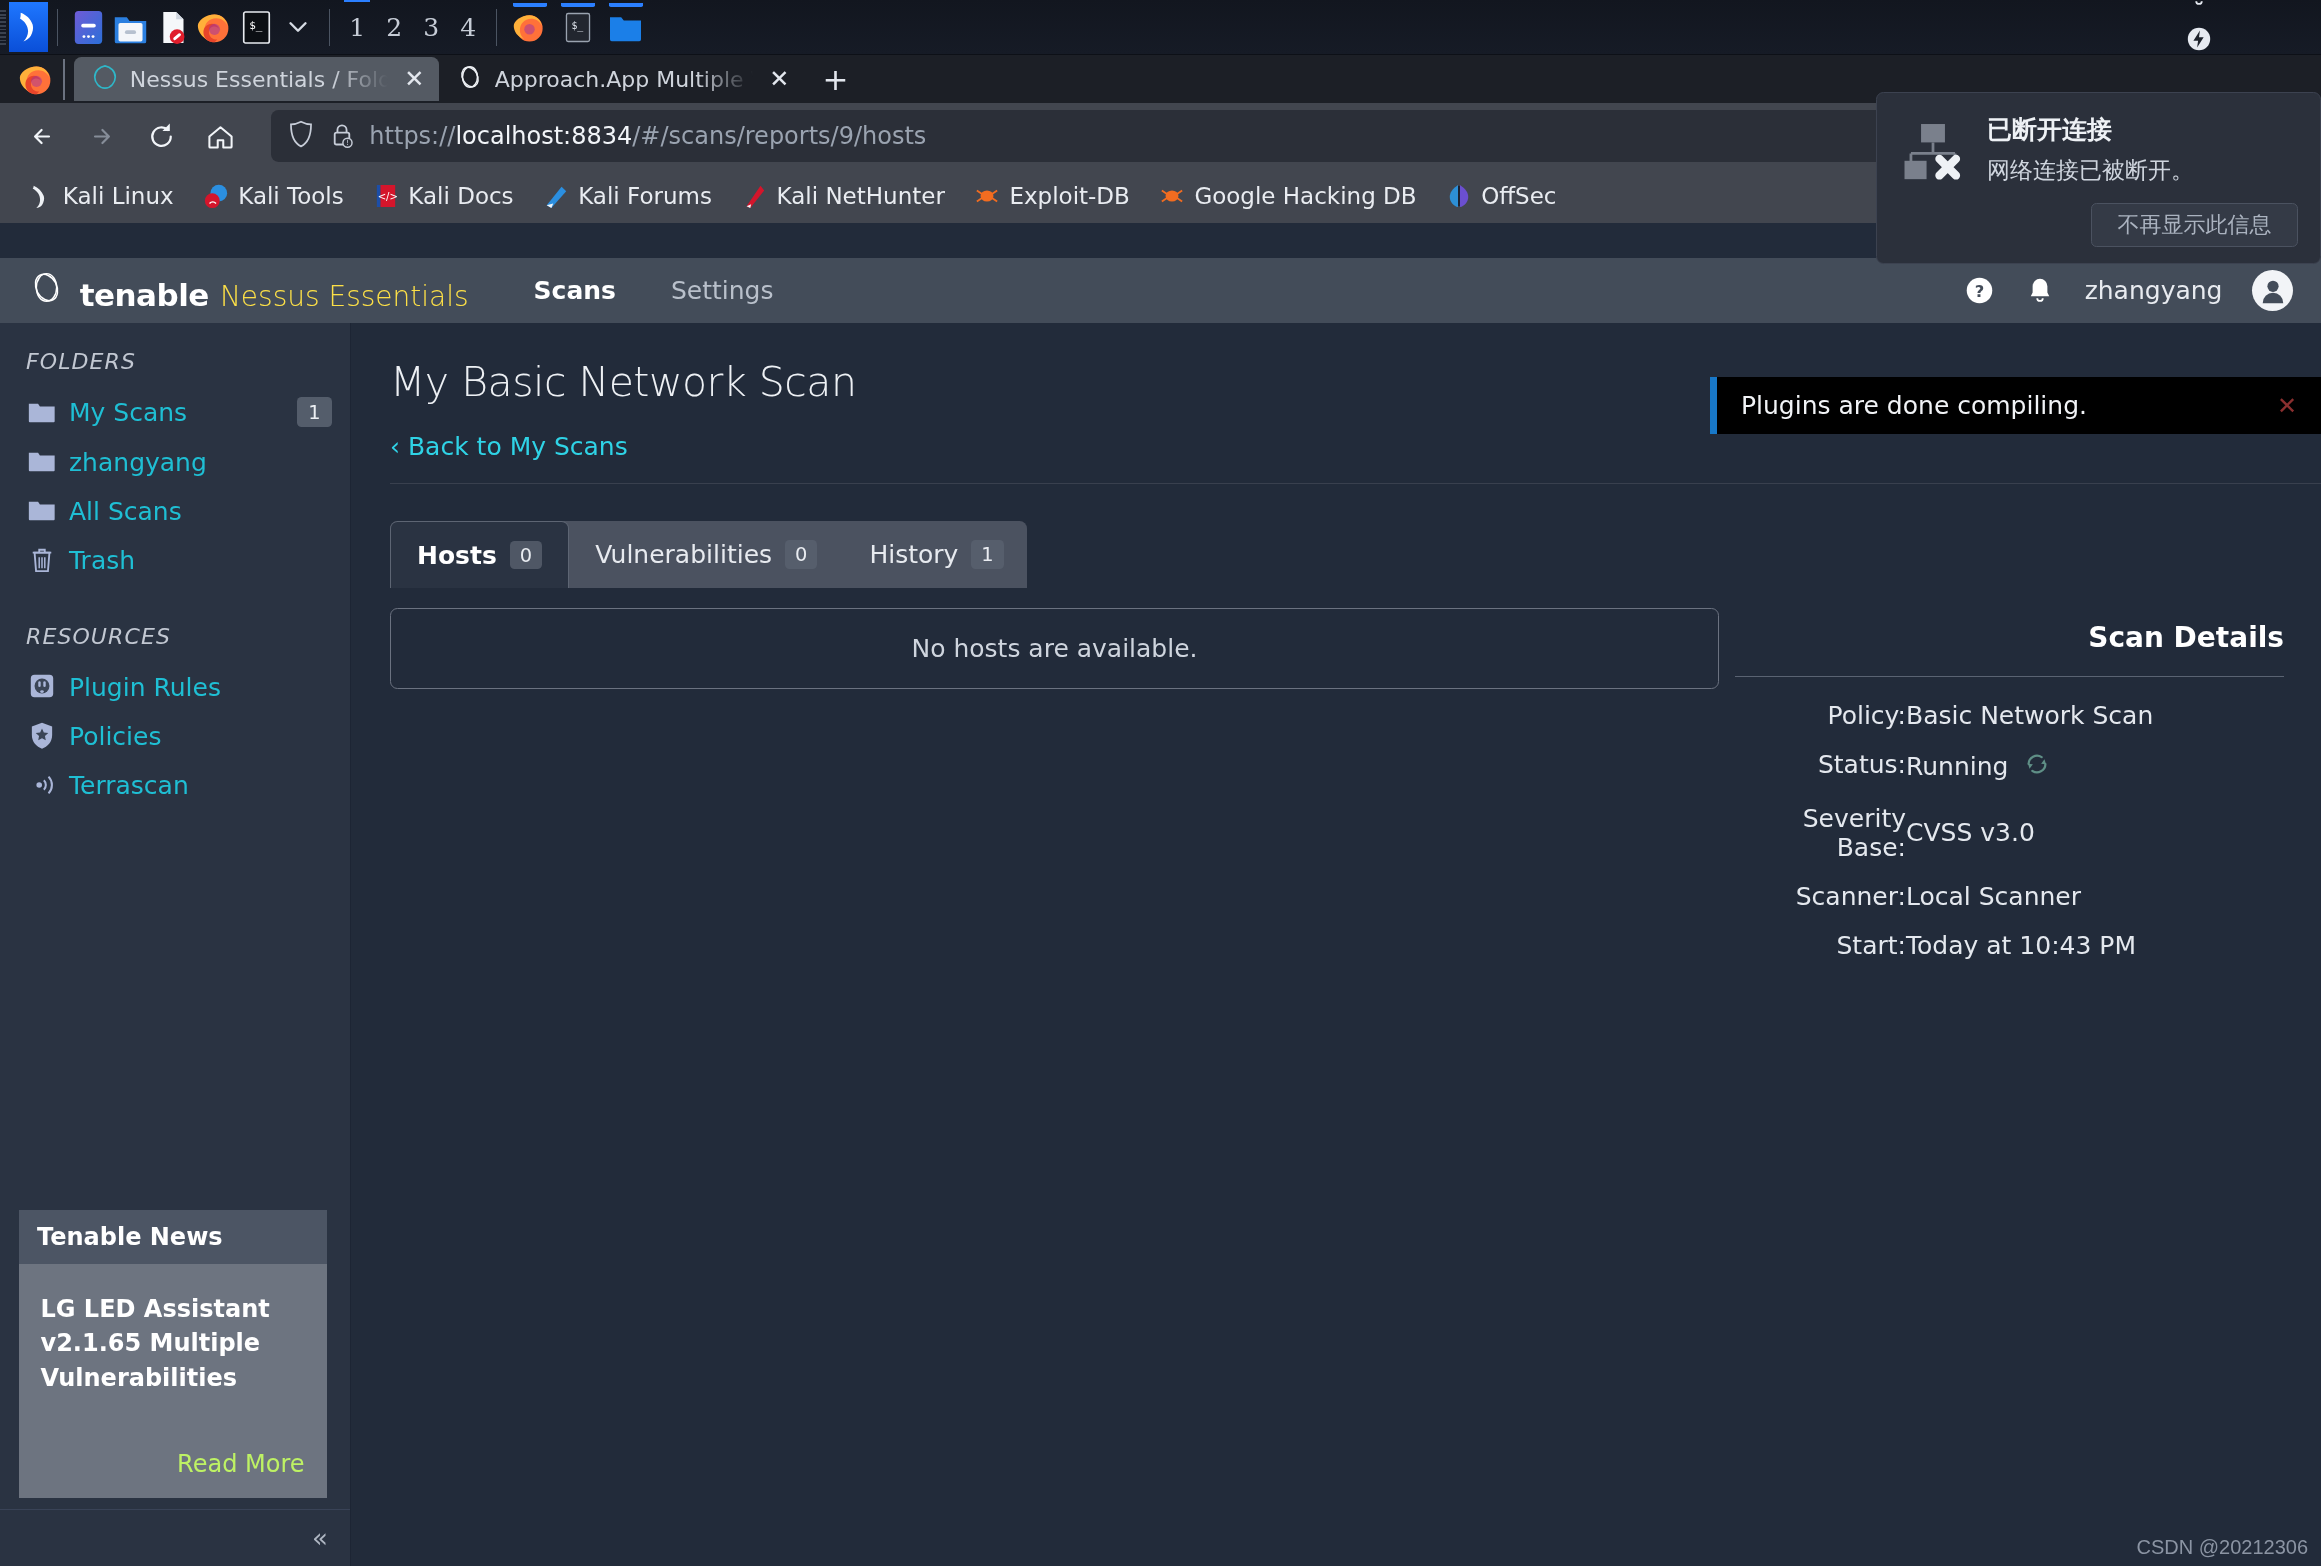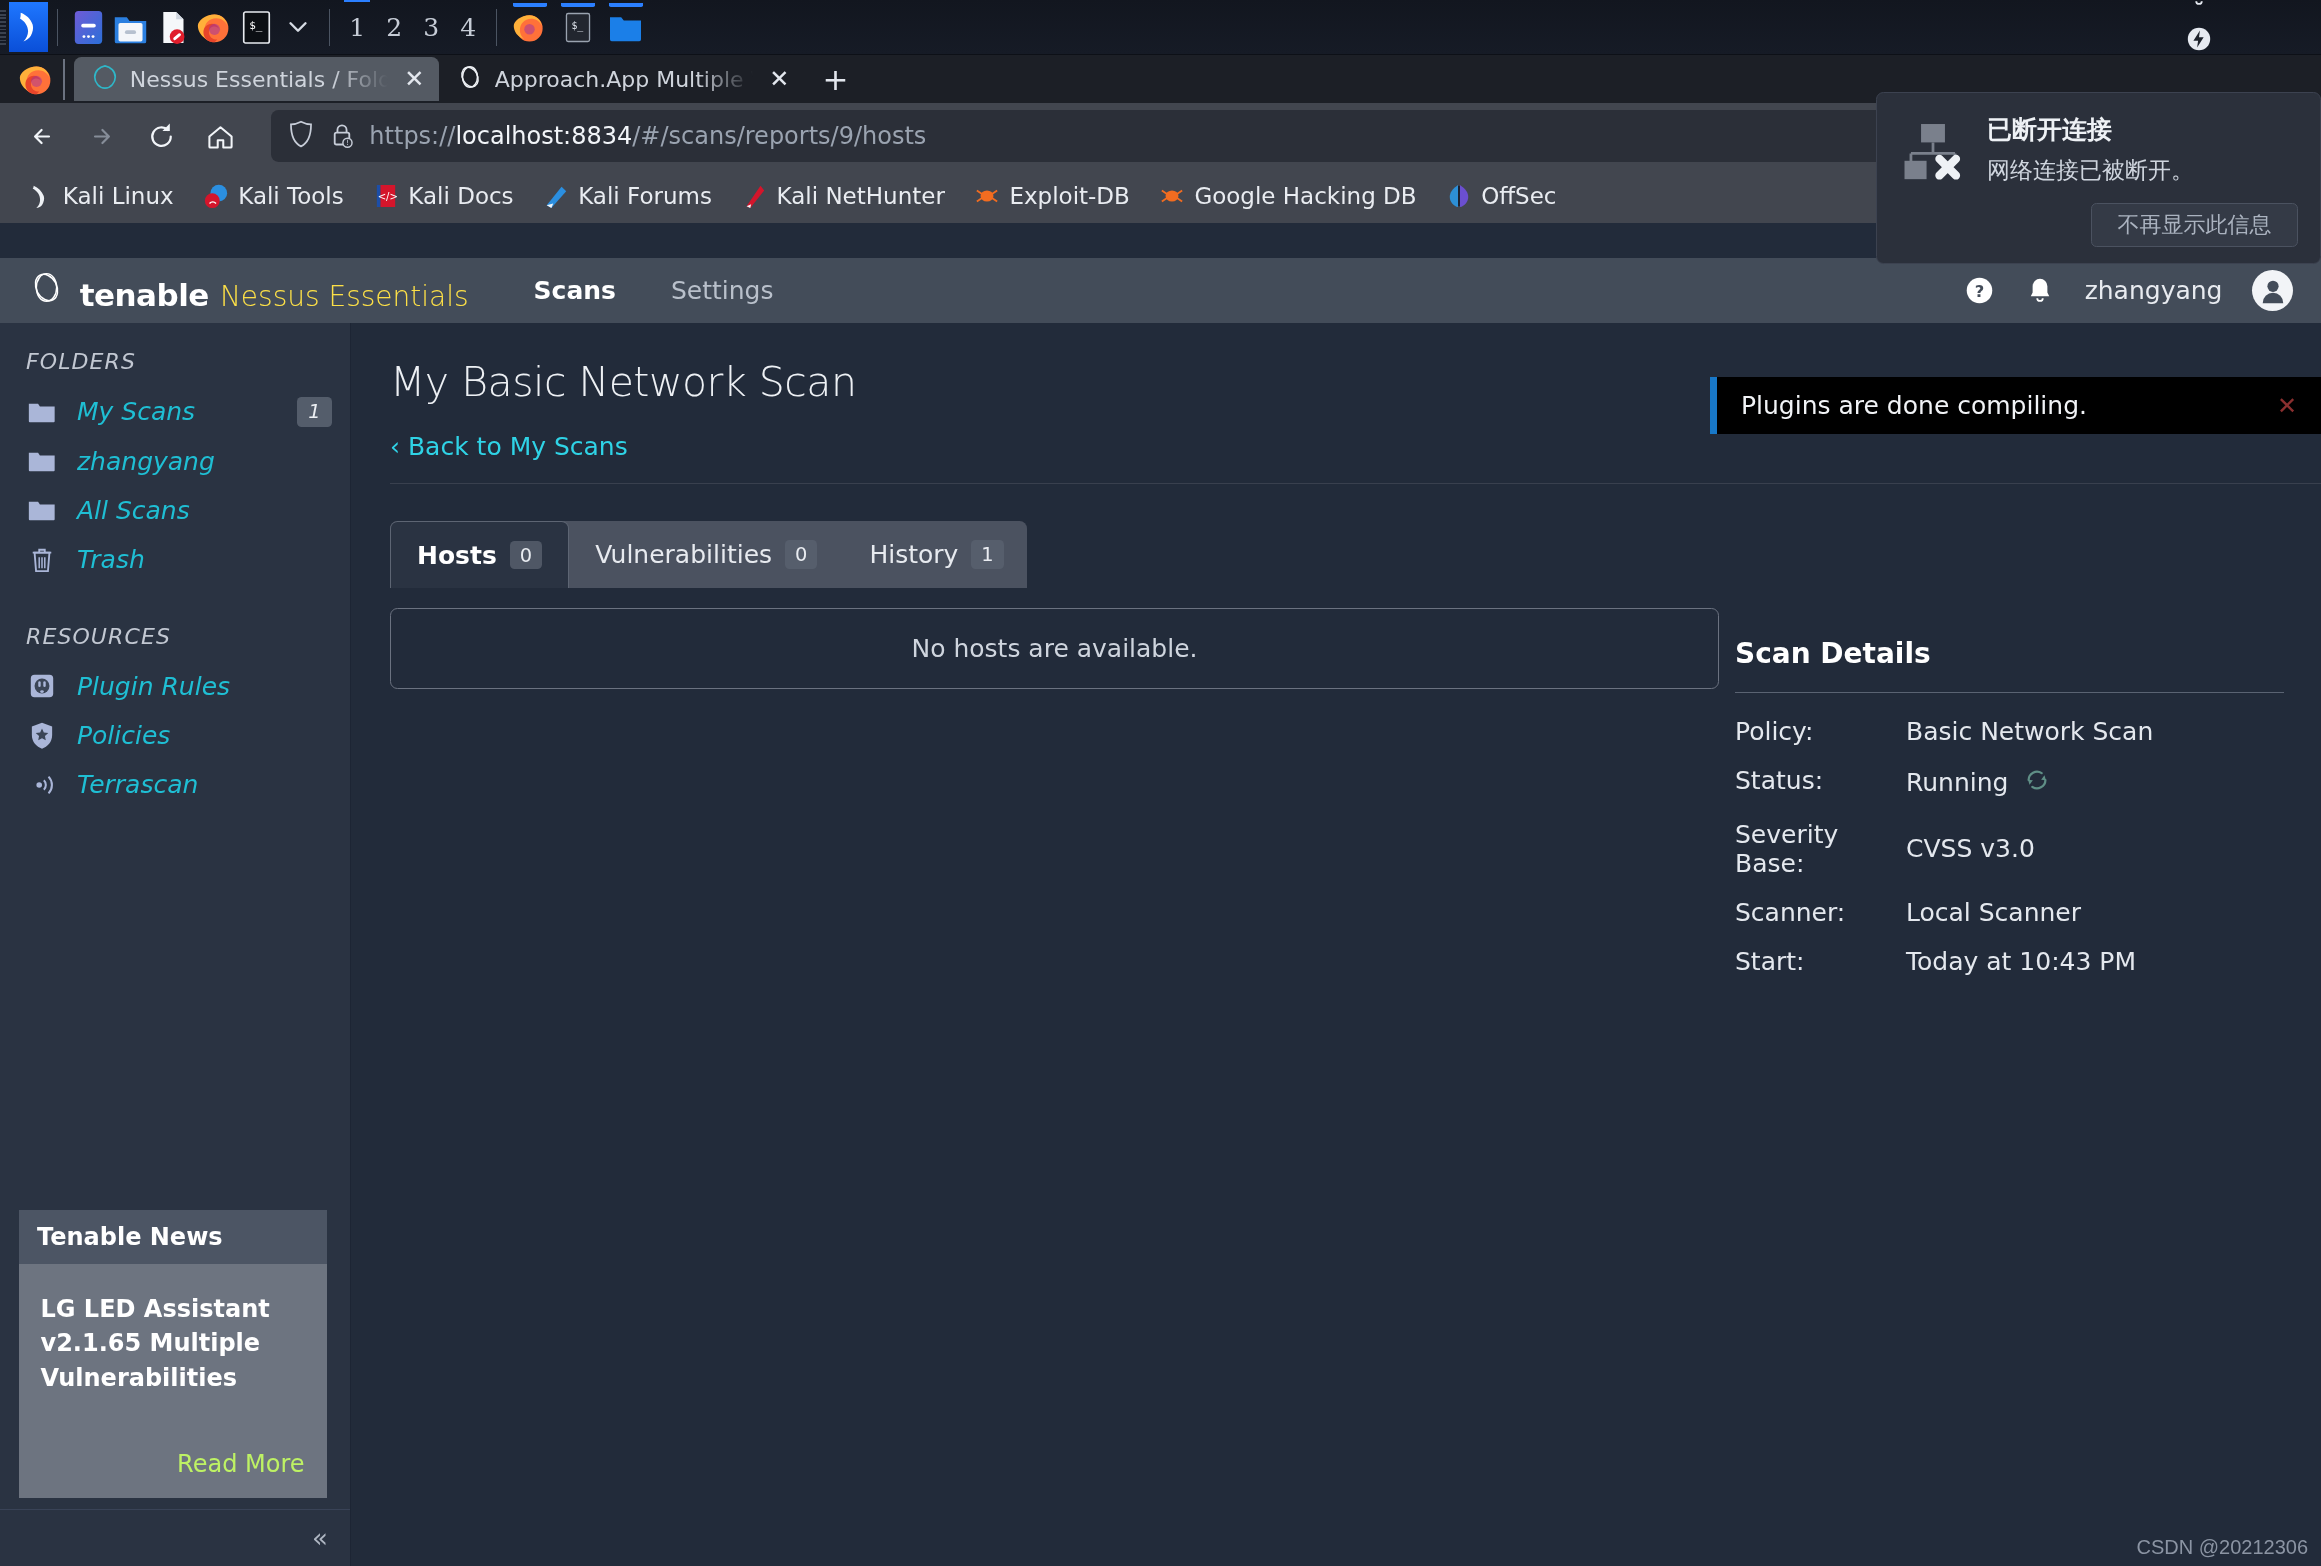--- a/index.html
+++ b/index.html
@@ -66,21 +66,21 @@
   .nnav-item { font-size:25px; color:#b9c0cb; }
   .nnav-item.active { color:#fff; font-weight:700; }
   #nheader-right { margin-left:auto; display:flex; align-items:center; gap:29.5px; }
   #username { font-size:25px; color:#e8ebf0; }
   .circ-icon { width:31px; height:31px; display:flex; align-items:center; justify-content:center;}
   #avatar { width:41px; height:41px; border-radius:50%; background:#f2f4f7; display:flex; align-items:center; justify-content:center;}
 
   #body { display:flex; height:1243px; }
   #sidebar { width:351px; background:#2a3342; border-right:0.9px solid #1d2534; position:relative; flex:none; }
   .side-head { font-size:22px; color:#c2c8d2; letter-spacing:1.1px; padding:26px 0 13px 26px;font-style:italic; }
-  .side-item { display:flex; align-items:center; gap:20px; padding:9.2px 18.5px 9.2px 26px; font-size:25px; color:#1fbfd4;font-style:italic; }
+  .side-item { display:flex; align-items:flex-end; gap:12px; padding:9.2px 18.5px 9.2px 26px; font-size:25px; color:#1fbfd4; }
   .side-item .sicon { width:31px; height:31px; display:flex; align-items:center; justify-content:center; flex:none;}
   .side-badge { margin-left:auto; background:#545d6b; color:#eceff3; font-size:19.4px; border-radius:4.6px; padding:3.7px 11px; }
   #news { position:absolute; left:18.5px; bottom:68px; width:308px; background:#6d7480; }
   #news-head { background:#4c5564; color:#fff; font-weight:700; font-size:24px; padding:13px 18.5px; }
   #news-body { padding:28px 22px 20px 22px; }
   #news-title { color:#fff; font-weight:700; font-size:24px; line-height:1.45; }
   #news-more { text-align:right; color:#bef264; font-size:24px; margin-top:54px; }
   #collapse { position:absolute; right:0; bottom:0; width:351px; height:57px; border-top:0.9px solid #394357;
               display:flex; align-items:center; justify-content:flex-end; padding-right:22px; color:#aeb6c2; font-size:26px;}
 
@@ -89,21 +89,21 @@
   #pagetitle { font-size:41px; color:#edf0f4; font-weight:300; letter-spacing:-0.5px;}
   #backlink { font-size:25px; color:#2fd3e6; margin-top:26px; }
   #tabs { display:flex; margin-top:37px; width:637px; border-radius:7.4px 7.4px 0 0; overflow:hidden; background:#4b5260;}
   .ntab { display:flex; align-items:center; gap:13px; padding:18.5px 26px; font-size:25px; color:#e7eaef;}
   .ntab.active { background:#2a3342; color:#fff; font-weight:700; border-top:0.9px solid #5d6573;
                  border-left:0.9px solid #5d6573; border-right:0.9px solid #5d6573; border-radius:7.4px 7.4px 0 0;}
   .ntab .cnt { background:#565e6c; color:#e9ecf1; font-size:19.4px; border-radius:4.6px; padding:2.8px 10px; font-weight:400;}
   .ntab.active .cnt { background:#4f5765; }
   #emptybox { margin-top:20px; width:1329px; height:81px; border:0.9px solid #6b7280; border-radius:7.4px;
               display:flex; align-items:center; justify-content:center; color:#cfd5de; font-size:25px; }
-  #details { position:absolute; right:0; top:314px; width:586px; padding-right:37px; }
+  #details { position:absolute; right:0; top:298px; width:586px; padding-right:37px;text-align:right; }
   #details h3 { font-size:28px; color:#fff; font-weight:700; padding-bottom:22px;}
   #details .rule { height:0.9px; background:#5a6372; margin-bottom:24px; }
   .drow { display:flex; font-size:25px; color:#e4e8ee; margin-bottom:20px; }
   .dkey { width:171px; flex:none; }
   .dval { display:flex; align-items:center; gap:14.8px; }
 
   
   #toast { position:absolute; left:1710px; top:377px; width:611px; height:57px; background:#000;
            border-left:7.4px solid #1878c8; display:flex; align-items:center; padding:0 24px; }
   #toast-msg { font-size:25px; color:#f1f3f6; }

